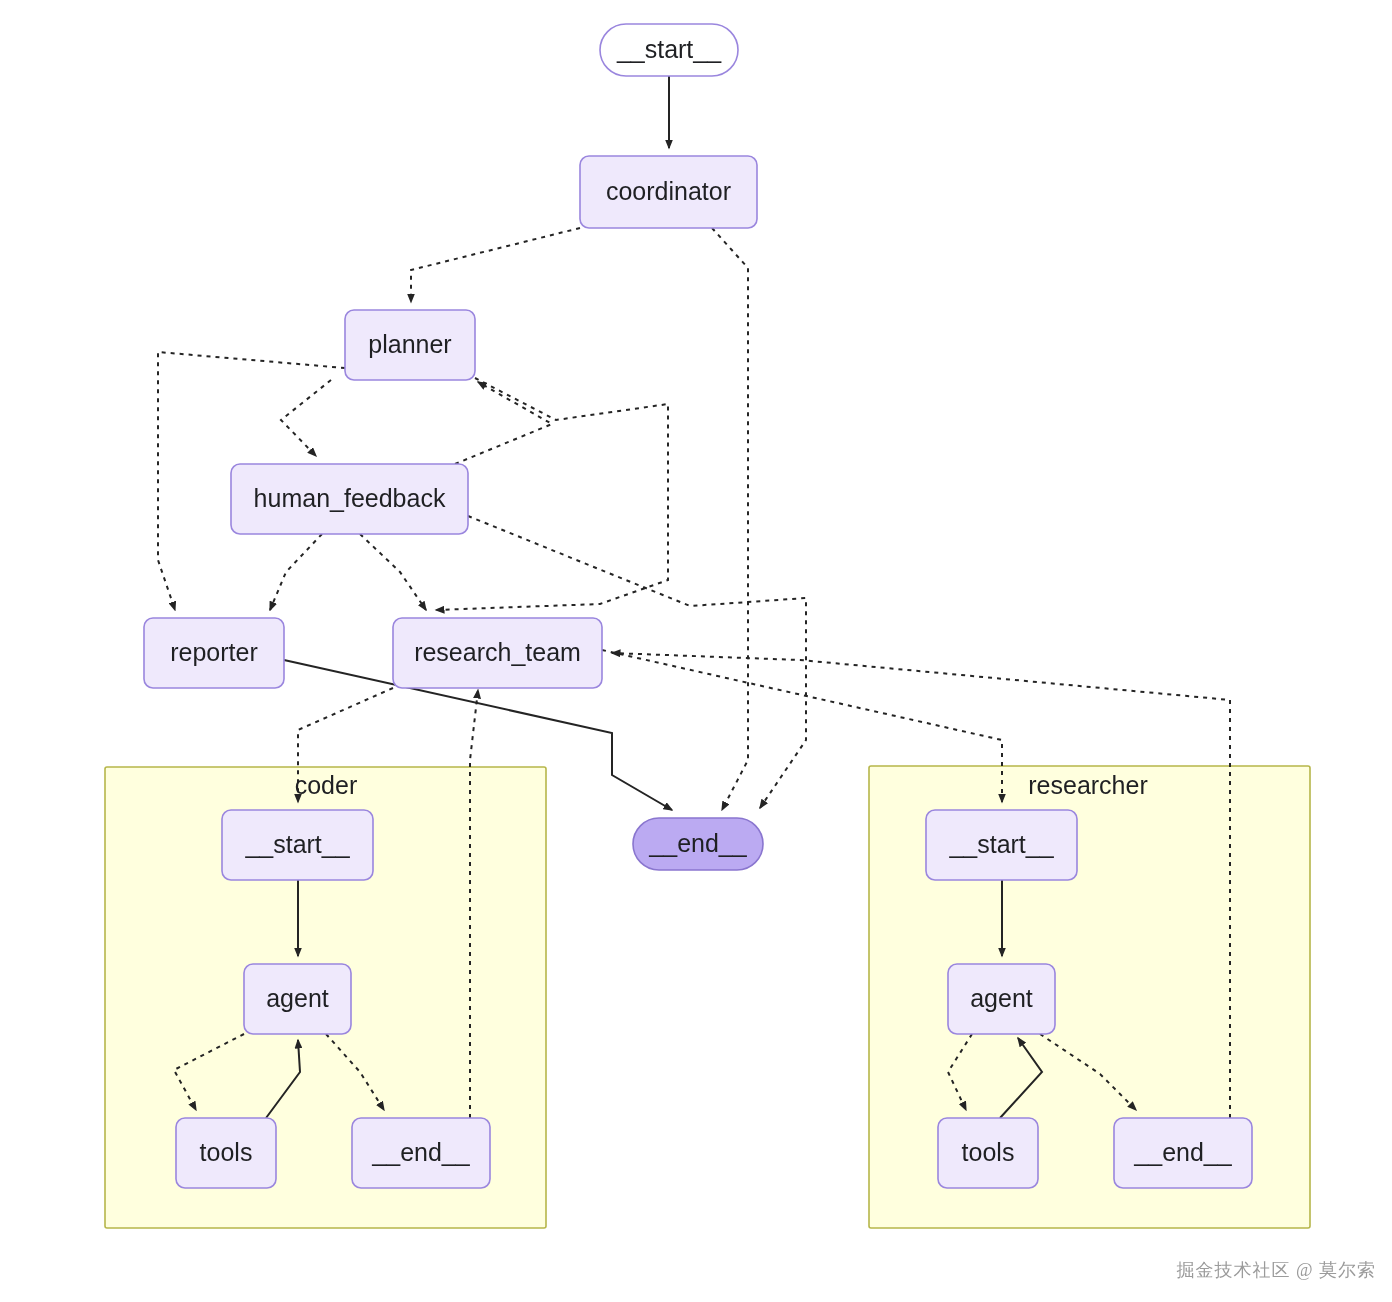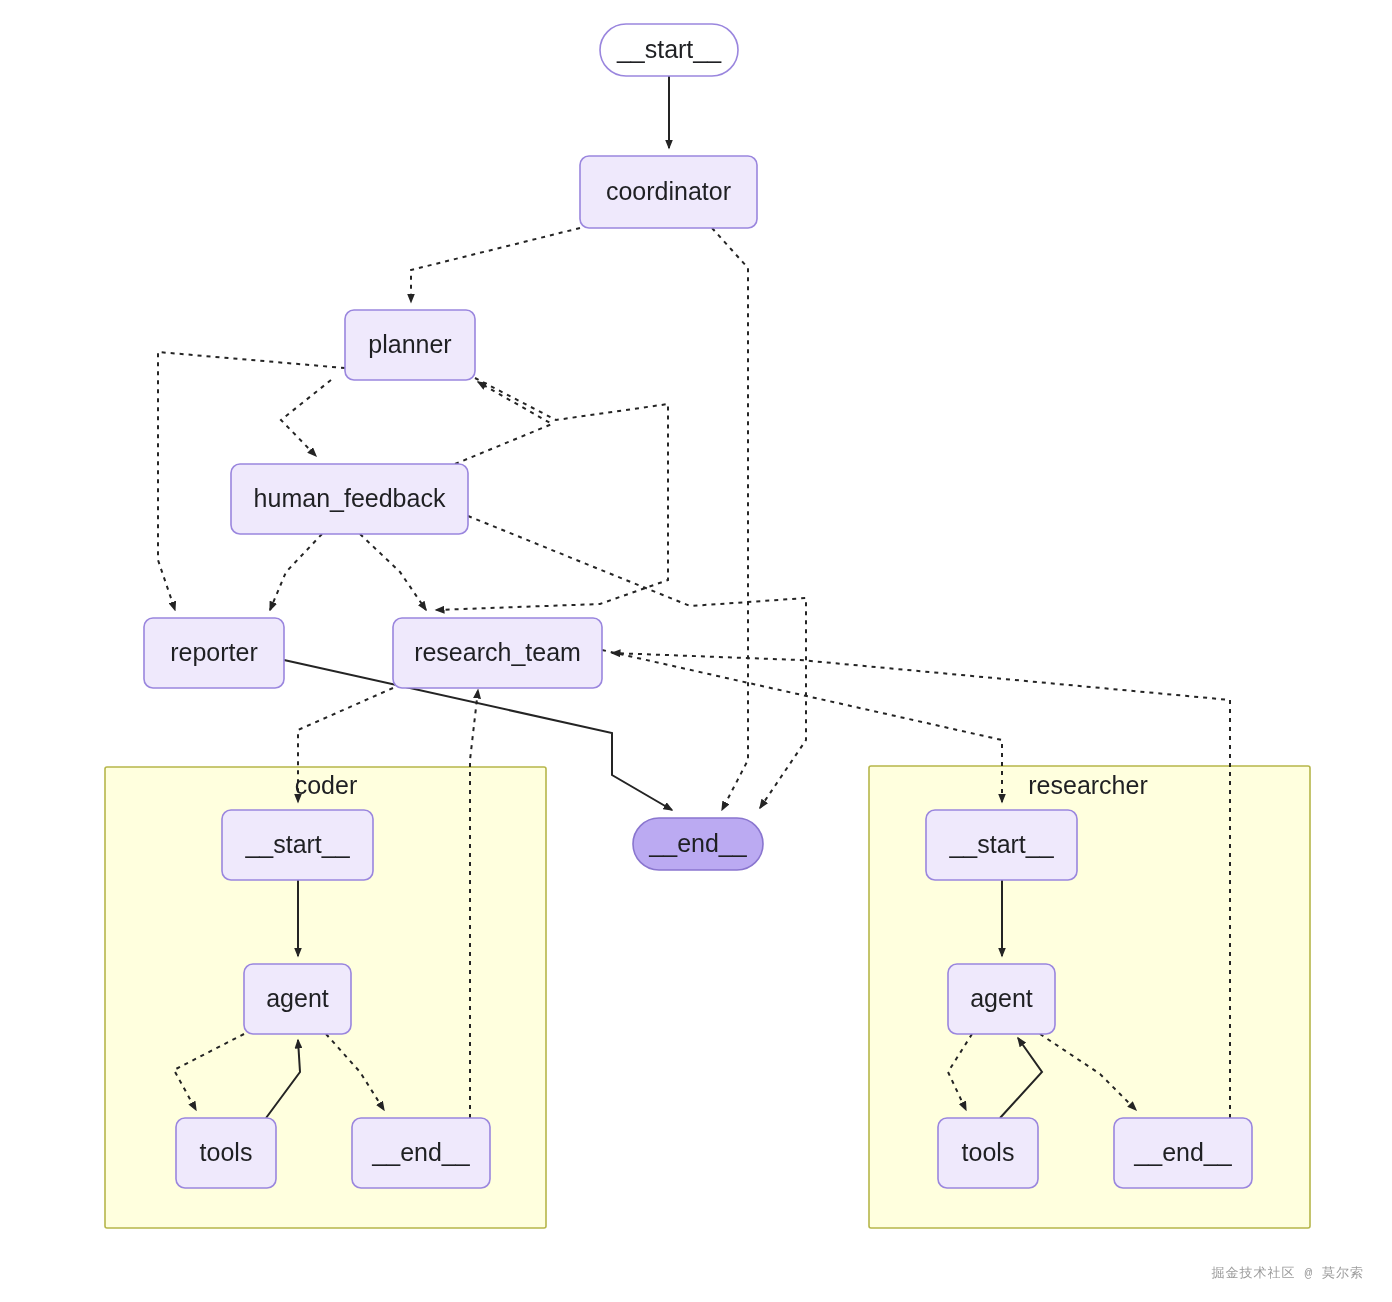--- a/index.html
+++ b/index.html
@@ -56,24 +56,24 @@
     fill: none;
     stroke: #242424;
     stroke-width: 2px;
   }
   .edge.dotted {
     stroke-dasharray: 4 5;
     stroke-width: 2px;
   }
   .watermark {
     position: absolute;
-    right: 28px;
+    right: 16px;
     bottom: 20px;
-    font-family: Liberation Mono, monospace;
-    font-size: 13px;
+    font-family: Liberation Serif, serif;
+    font-size: 18px;
     color: #9b9b9b;
     letter-spacing: 1px;
     white-space: nowrap;
   }
 </style>
 </head>
 <body>
 
 <svg id="graph" viewBox="0 0 1392 1302">
   <defs>

